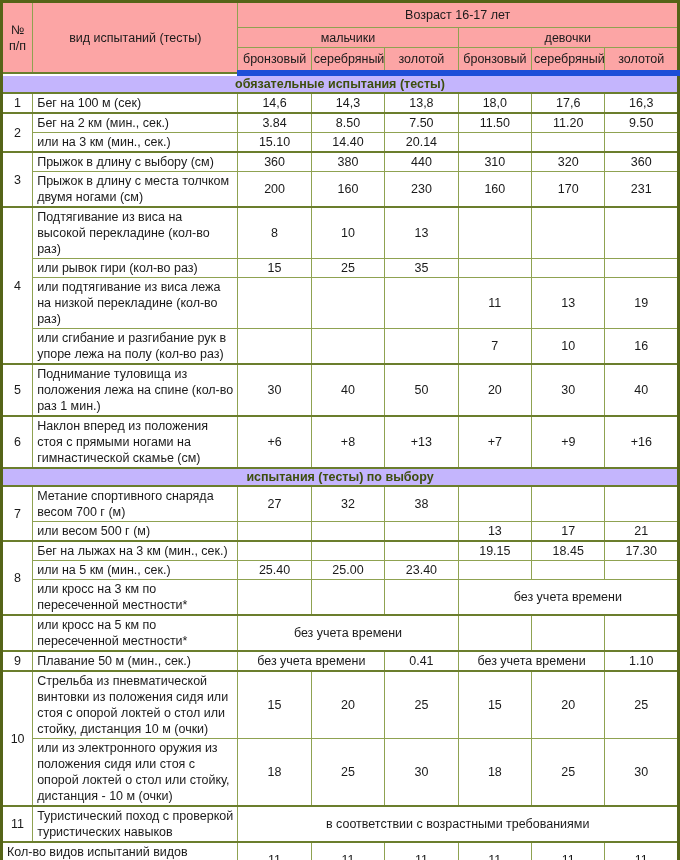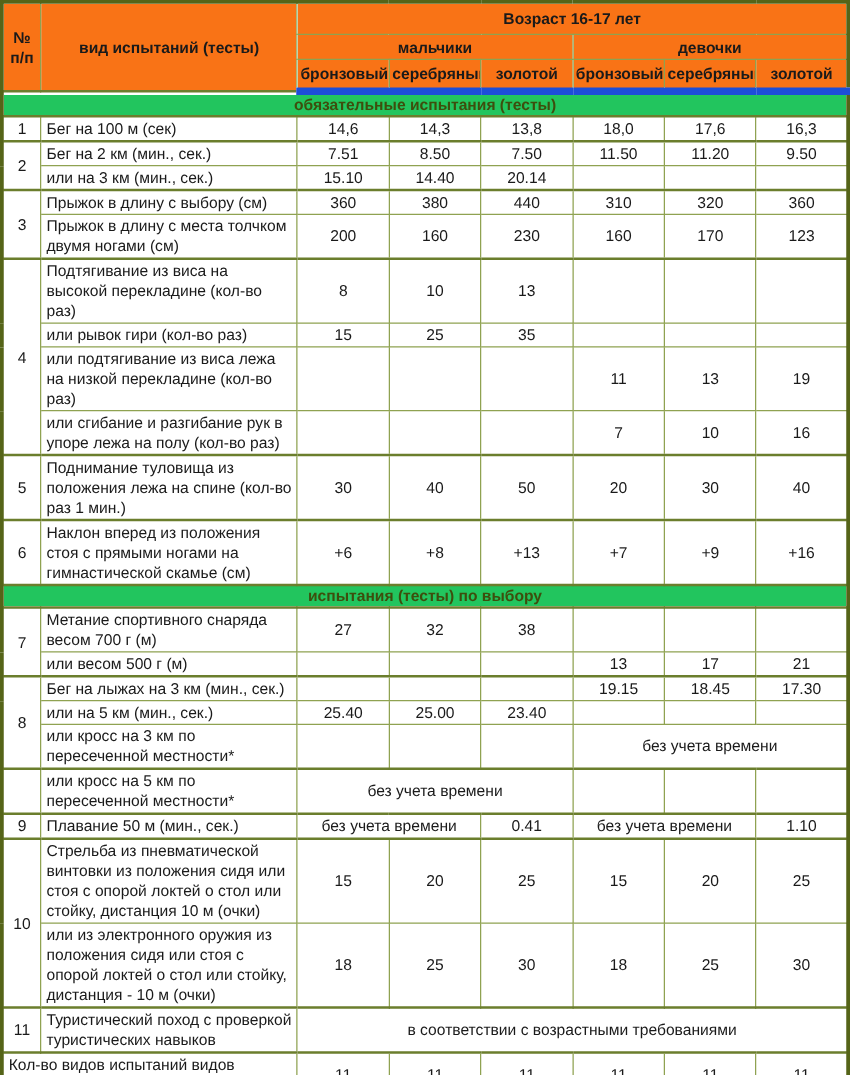--- a/index.html
+++ b/index.html
@@ -23,22 +23,22 @@
   col.c-val   { width: 73px;  }
 
   th, td {
     border: 1px solid #8fa251;
     font-size: 12.5px;
     color: #1a1a1a;
     line-height: 1.28;
     overflow: hidden;
   }
   thead th {
-    background: #f97316;
-    font-weight: bold;
+    background: #fca5a5;
+    font-weight: normal;
     text-align: center;
     vertical-align: middle;
     padding: 1px 2px;
   }
   thead tr.h-row1 th { height: 22px; }
   thead tr.h-row2 th { height: 17px; }
   thead tr.h-row3 th { height: 20px; }
   thead tr.h-row3 th { border-bottom: 6px solid #1d4ed8; }
   th.num-h { white-space: pre-line; }
 
@@ -52,21 +52,21 @@
     vertical-align: middle;
     padding: 1px 4px;
     margin-top: 22px;
   }
   td.val {
     text-align: center;
     vertical-align: middle;
     padding: 1px 2px;
   }
   tr.section td {
-    background: #22c55e;
+    background: #c4b5fd;
     color: #3d4e0d;
     font-weight: bold;
     text-align: center;
     vertical-align: middle;
     height: 15px;
     padding: 0 2px;
     border-top: 2px solid #6b7e2d;
     border-bottom: 2px solid #6b7e2d;
   }
   tr.grp > td { border-top: 2px solid #6b7e2d; }
@@ -115,21 +115,21 @@
         <td class="val">14,6</td>
         <td class="val">14,3</td>
         <td class="val">13,8</td>
         <td class="val">18,0</td>
         <td class="val">17,6</td>
         <td class="val">16,3</td>
       </tr>
       <tr class="item grp">
         <td class="num" rowspan="2">2</td>
         <td class="label">Бег на 2 км (мин., сек.)</td>
-        <td class="val">7.51</td>
+        <td class="val">3.84</td>
         <td class="val">8.50</td>
         <td class="val">7.50</td>
         <td class="val">11.50</td>
         <td class="val">11.20</td>
         <td class="val">9.50</td>
       </tr>
       <tr class="item">
         <td class="label">или на 3 км (мин., сек.)</td>
         <td class="val">15.10</td>
         <td class="val">14.40</td>
@@ -148,21 +148,21 @@
         <td class="val">320</td>
         <td class="val">360</td>
       </tr>
       <tr class="item">
         <td class="label">Прыжок в длину с места толчком двумя ногами (см)</td>
         <td class="val">200</td>
         <td class="val">160</td>
         <td class="val">230</td>
         <td class="val">160</td>
         <td class="val">170</td>
-        <td class="val">123</td>
+        <td class="val">231</td>
       </tr>
       <tr class="item grp">
         <td class="num" rowspan="4">4</td>
         <td class="label">Подтягивание из виса на высокой перекладине (кол-во раз)</td>
         <td class="val">8</td>
         <td class="val">10</td>
         <td class="val">13</td>
         <td class="val"></td>
         <td class="val"></td>
         <td class="val"></td>

